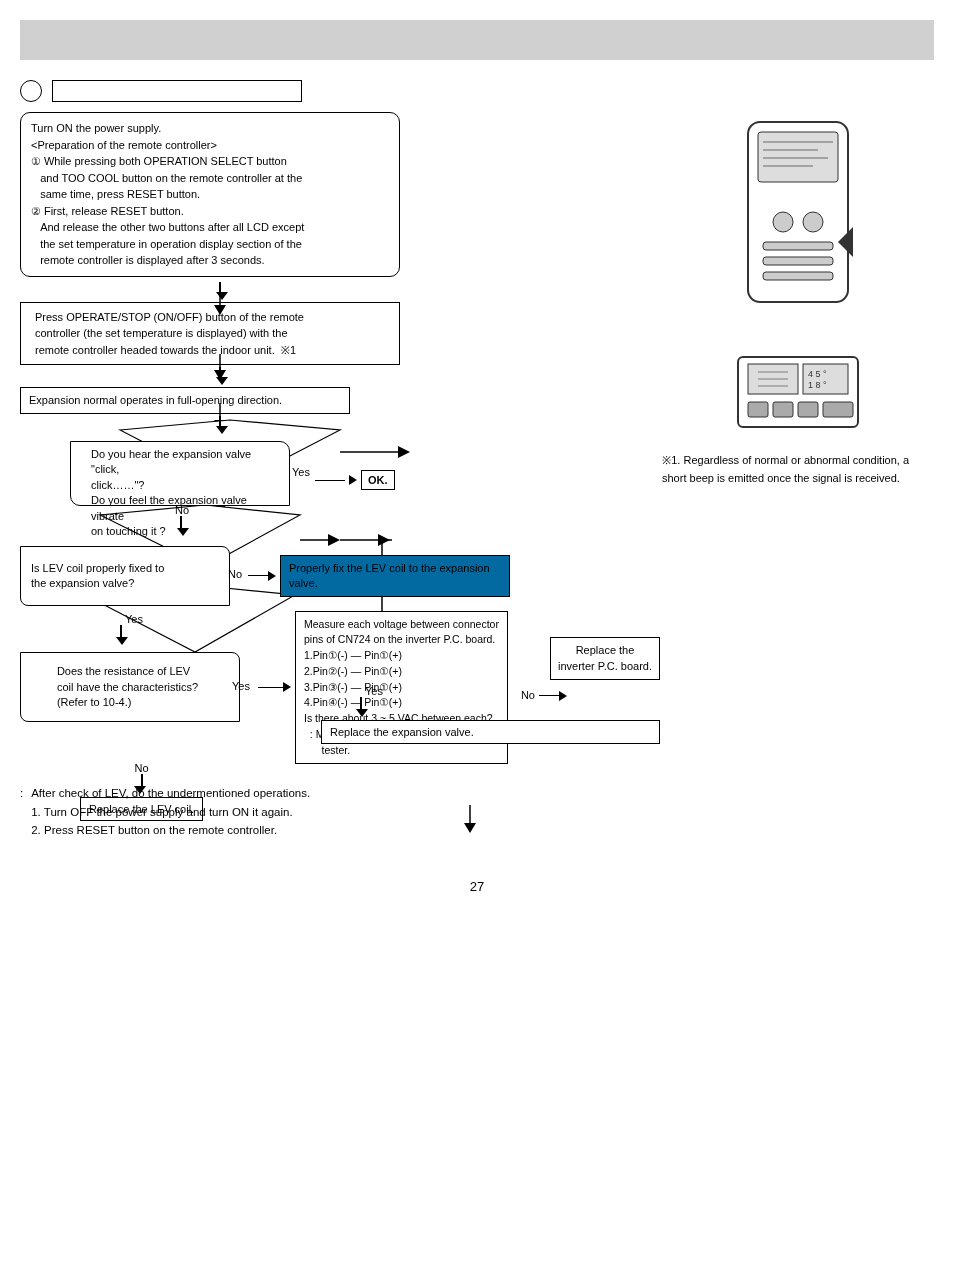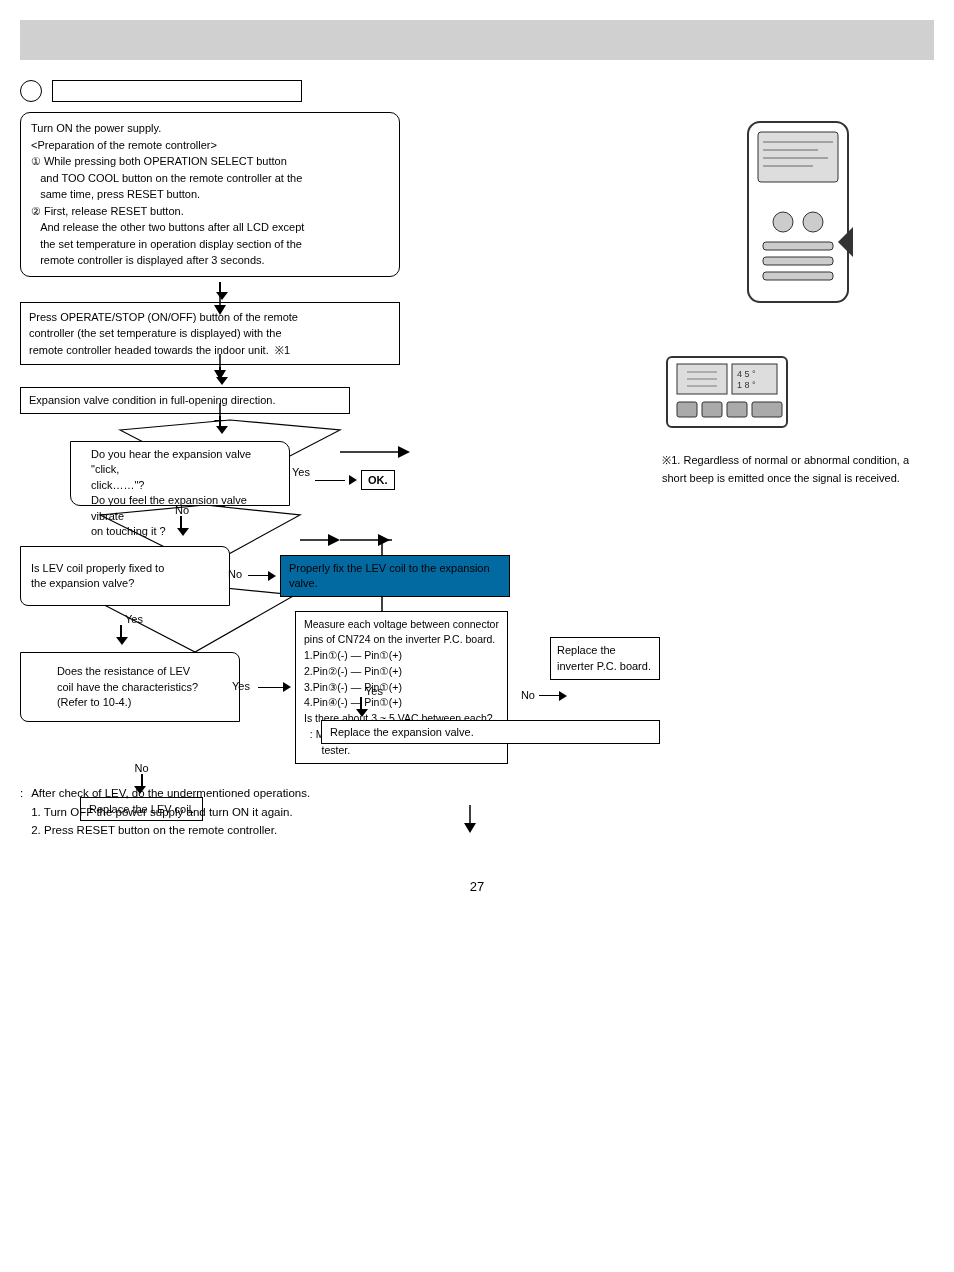--- a/index.html
+++ b/index.html
@@ -107,33 +107,33 @@
         &nbsp;&nbsp;&nbsp;And release the other two buttons after all LCD except<br>
         &nbsp;&nbsp;&nbsp;the set temperature in operation display section of the<br>
         &nbsp;&nbsp;&nbsp;remote controller is displayed after 3 seconds.</span>
       </div>
 
       <div style="height:10px; position:relative; z-index:1;">
         <div style="width:2px; height:10px; background:#000; margin-left:199px;"></div>
       </div>
       <div style="width:0; height:0; border-left:6px solid transparent; border-right:6px solid transparent; border-top:8px solid #000; margin-left:196px; position:relative; z-index:1;"></div>
 
-      <div style="position:relative; z-index:1; border:1px solid #000; padding:6px 8px; font-size:11px; line-height:1.5; width:380px; margin-top:2px; margin-bottom:2px;">
+      <div style="position:relative; z-index:1; border:1px solid #000; padding:6px 14px; font-size:11px; line-height:1.5; width:380px; margin-top:2px; margin-bottom:2px;">
         <span>Press OPERATE/STOP (ON/OFF) button of the remote<br>
         controller (the set temperature is displayed) with the<br>
         remote controller headed towards the indoor unit.&nbsp;&nbsp;※1</span>
       </div>
 
       <div style="height:10px; position:relative; z-index:1;">
         <div style="width:2px; height:10px; background:#000; margin-left:199px;"></div>
       </div>
       <div style="width:0; height:0; border-left:6px solid transparent; border-right:6px solid transparent; border-top:8px solid #000; margin-left:196px; position:relative; z-index:1;"></div>
 
       <div style="position:relative; z-index:1; border:1px solid #000; padding:5px 8px; font-size:11px; line-height:1.4; width:330px; margin-top:2px; margin-bottom:2px;">
-        <span>Expansion valve condition in full-opening direction.</span>
+        <span>Expansion normal operates in full-opening direction.</span>
       </div>
 
       <div style="height:10px; position:relative; z-index:1;">
         <div style="width:2px; height:10px; background:#000; margin-left:199px;"></div>
       </div>
       <div style="width:0; height:0; border-left:6px solid transparent; border-right:6px solid transparent; border-top:8px solid #000; margin-left:196px; position:relative; z-index:1;"></div>
 
       <div style="position:relative; z-index:1; height:80px; margin-top:2px;">
 
         <div style="position:absolute; left:50px; top:5px; width:220px; height:65px; border:1px solid #000; border-radius: 0 10px 0 10px; transform:perspective(200px); background:#fff; padding:5px 20px; font-size:11px; line-height:1.4;">
@@ -207,21 +207,21 @@
           &nbsp;&nbsp;&nbsp;&nbsp;&nbsp;&nbsp;tester.</span>
           
           <div style="position:absolute; right:-60px; top:50%; display:flex; align-items:center;">
             <div style="font-size:11px; margin-right:4px;"><span>No</span></div>
             <div style="width:20px; height:1px; background:#000;"></div>
             <div style="width:0; height:0; border-top:5px solid transparent; border-bottom:5px solid transparent; border-left:8px solid #000;"></div>
           </div>
         </div>
       </div>
 
-      <div style="position:relative; z-index:1; margin-left:530px; margin-top:-90px; width:110px;">
+      <div style="position:relative; z-index:1; margin-left:530px; margin-top:-90px; width:110px;text-align:center;">
         <div style="border:1px solid #000; padding:5px 6px; font-size:11px; line-height:1.4; background:#fff;">
           <span>Replace the inverter P.C.
 board.</span>
         </div>
       </div>
 
       <div style="position:relative; z-index:1; display:flex; flex-direction:column; margin-left:340px; margin-top:5px;">
         <div style="font-size:11px; margin-left:5px;"><span>Yes</span></div>
         <div style="width:2px; height:12px; background:#000;"></div>
         <div style="width:0; height:0; border-left:6px solid transparent; border-right:6px solid transparent; border-top:8px solid #000; margin-left:-4px;"></div>
@@ -272,21 +272,21 @@
           <polygon points="120,130 135,115 135,145" fill="#333"></polygon>
 
           <circle cx="65" cy="110" r="10" fill="#ccc" stroke="#333" stroke-width="1"></circle>
           <circle cx="95" cy="110" r="10" fill="#ccc" stroke="#333" stroke-width="1"></circle>
           <rect x="45" y="130" width="70" height="8" rx="3" fill="#ccc" stroke="#333" stroke-width="1"></rect>
           <rect x="45" y="145" width="70" height="8" rx="3" fill="#ccc" stroke="#333" stroke-width="1"></rect>
           <rect x="45" y="160" width="70" height="8" rx="3" fill="#ccc" stroke="#333" stroke-width="1"></rect>
         </svg>
       </div>
 
-      <div style="margin-bottom:20px; display:flex; justify-content:flex-start;">
+      <div style="margin-bottom:20px; display:flex; justify-content:center;">
         <svg width="130" height="80" viewBox="0 0 130 80">
           <rect x="5" y="5" width="120" height="70" rx="5" fill="white" stroke="#333" stroke-width="2"></rect>
           <rect x="15" y="12" width="50" height="30" fill="#ddd" stroke="#333" stroke-width="1"></rect>
 
           <line x1="25" y1="20" x2="55" y2="20" stroke="#666" stroke-width="0.8"></line>
           <line x1="25" y1="27" x2="55" y2="27" stroke="#666" stroke-width="0.8"></line>
           <line x1="25" y1="34" x2="55" y2="34" stroke="#666" stroke-width="0.8"></line>
           <rect x="70" y="12" width="45" height="30" fill="#ddd" stroke="#333" stroke-width="1"></rect>
 
           <text x="75" y="25" font-size="9" fill="#333">4 5 °</text>

